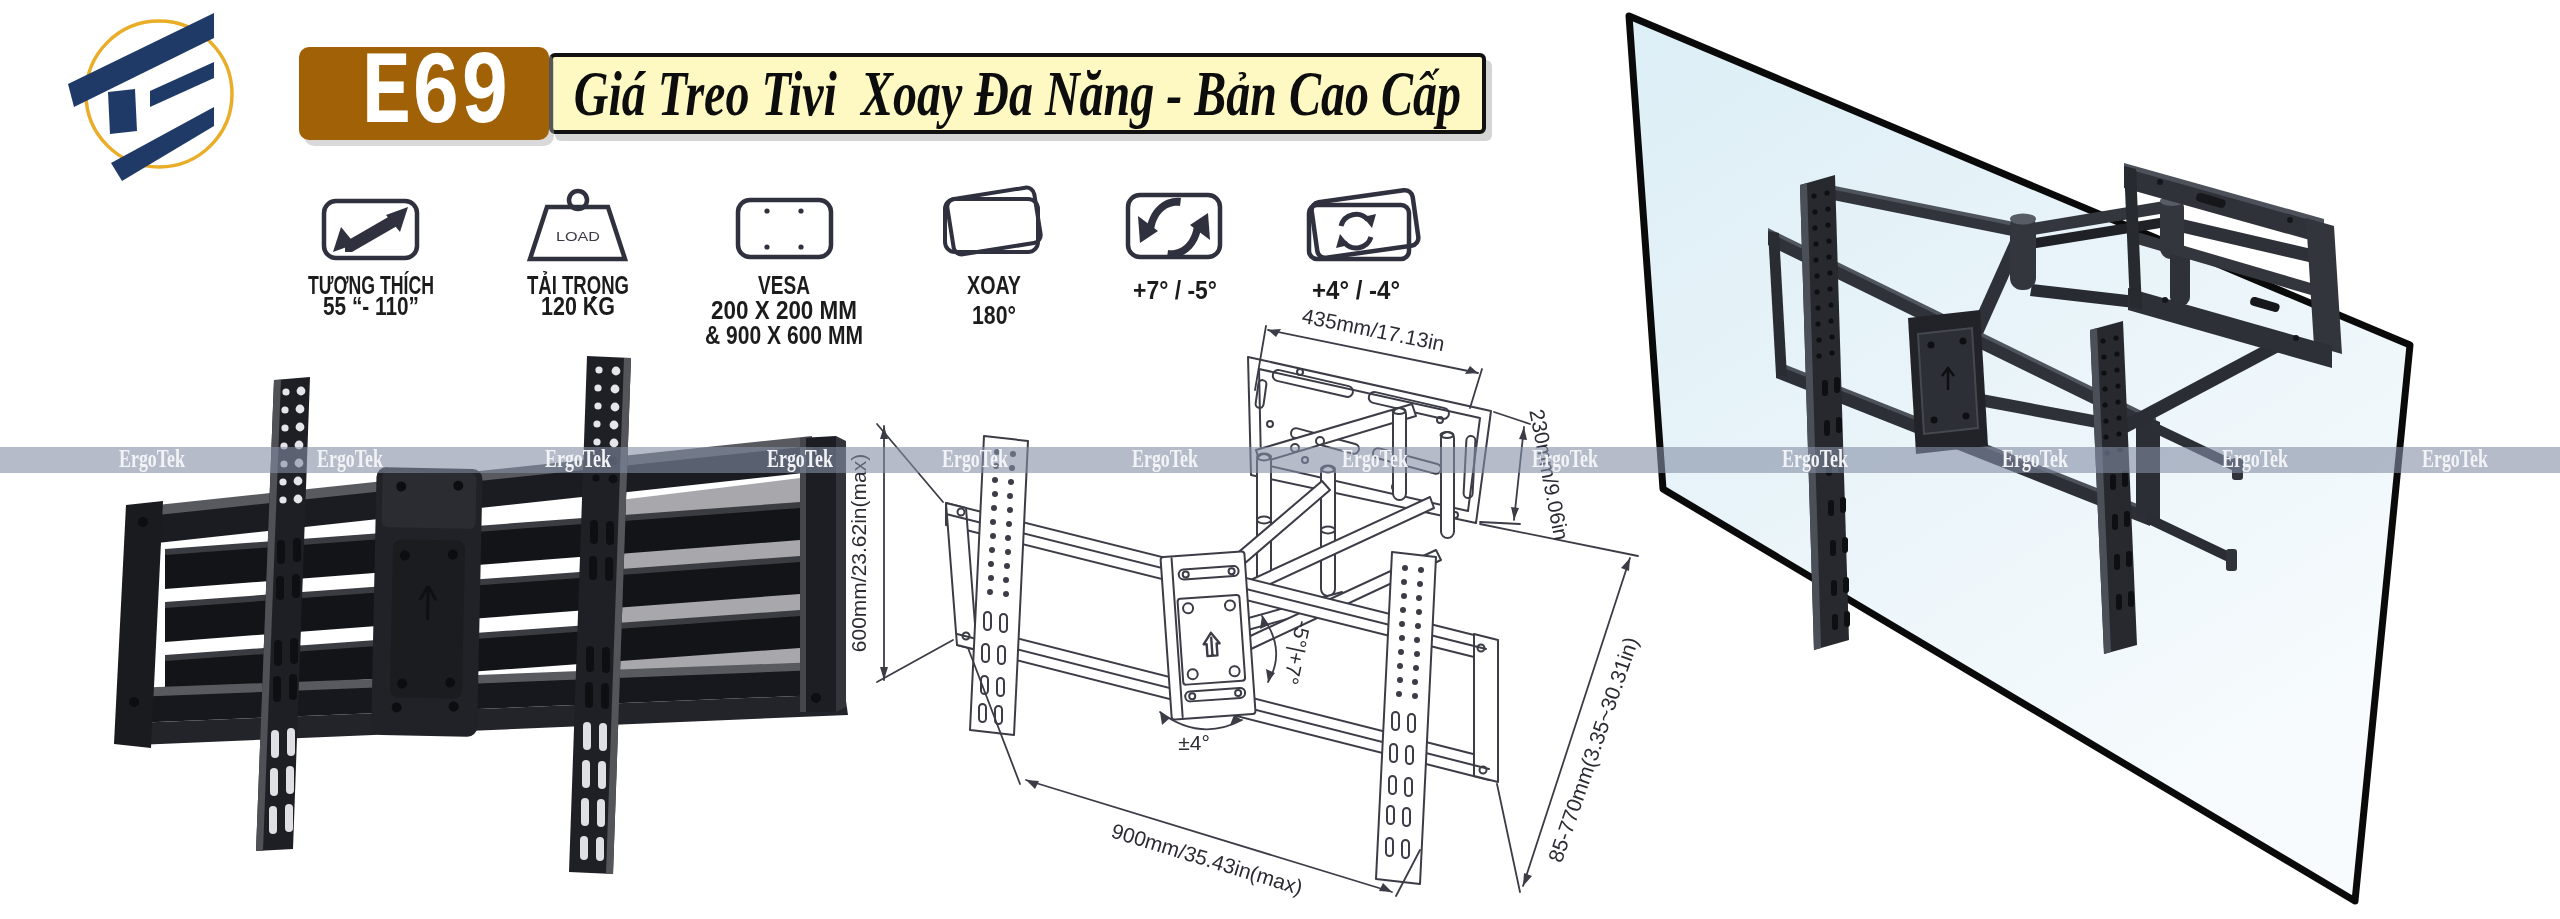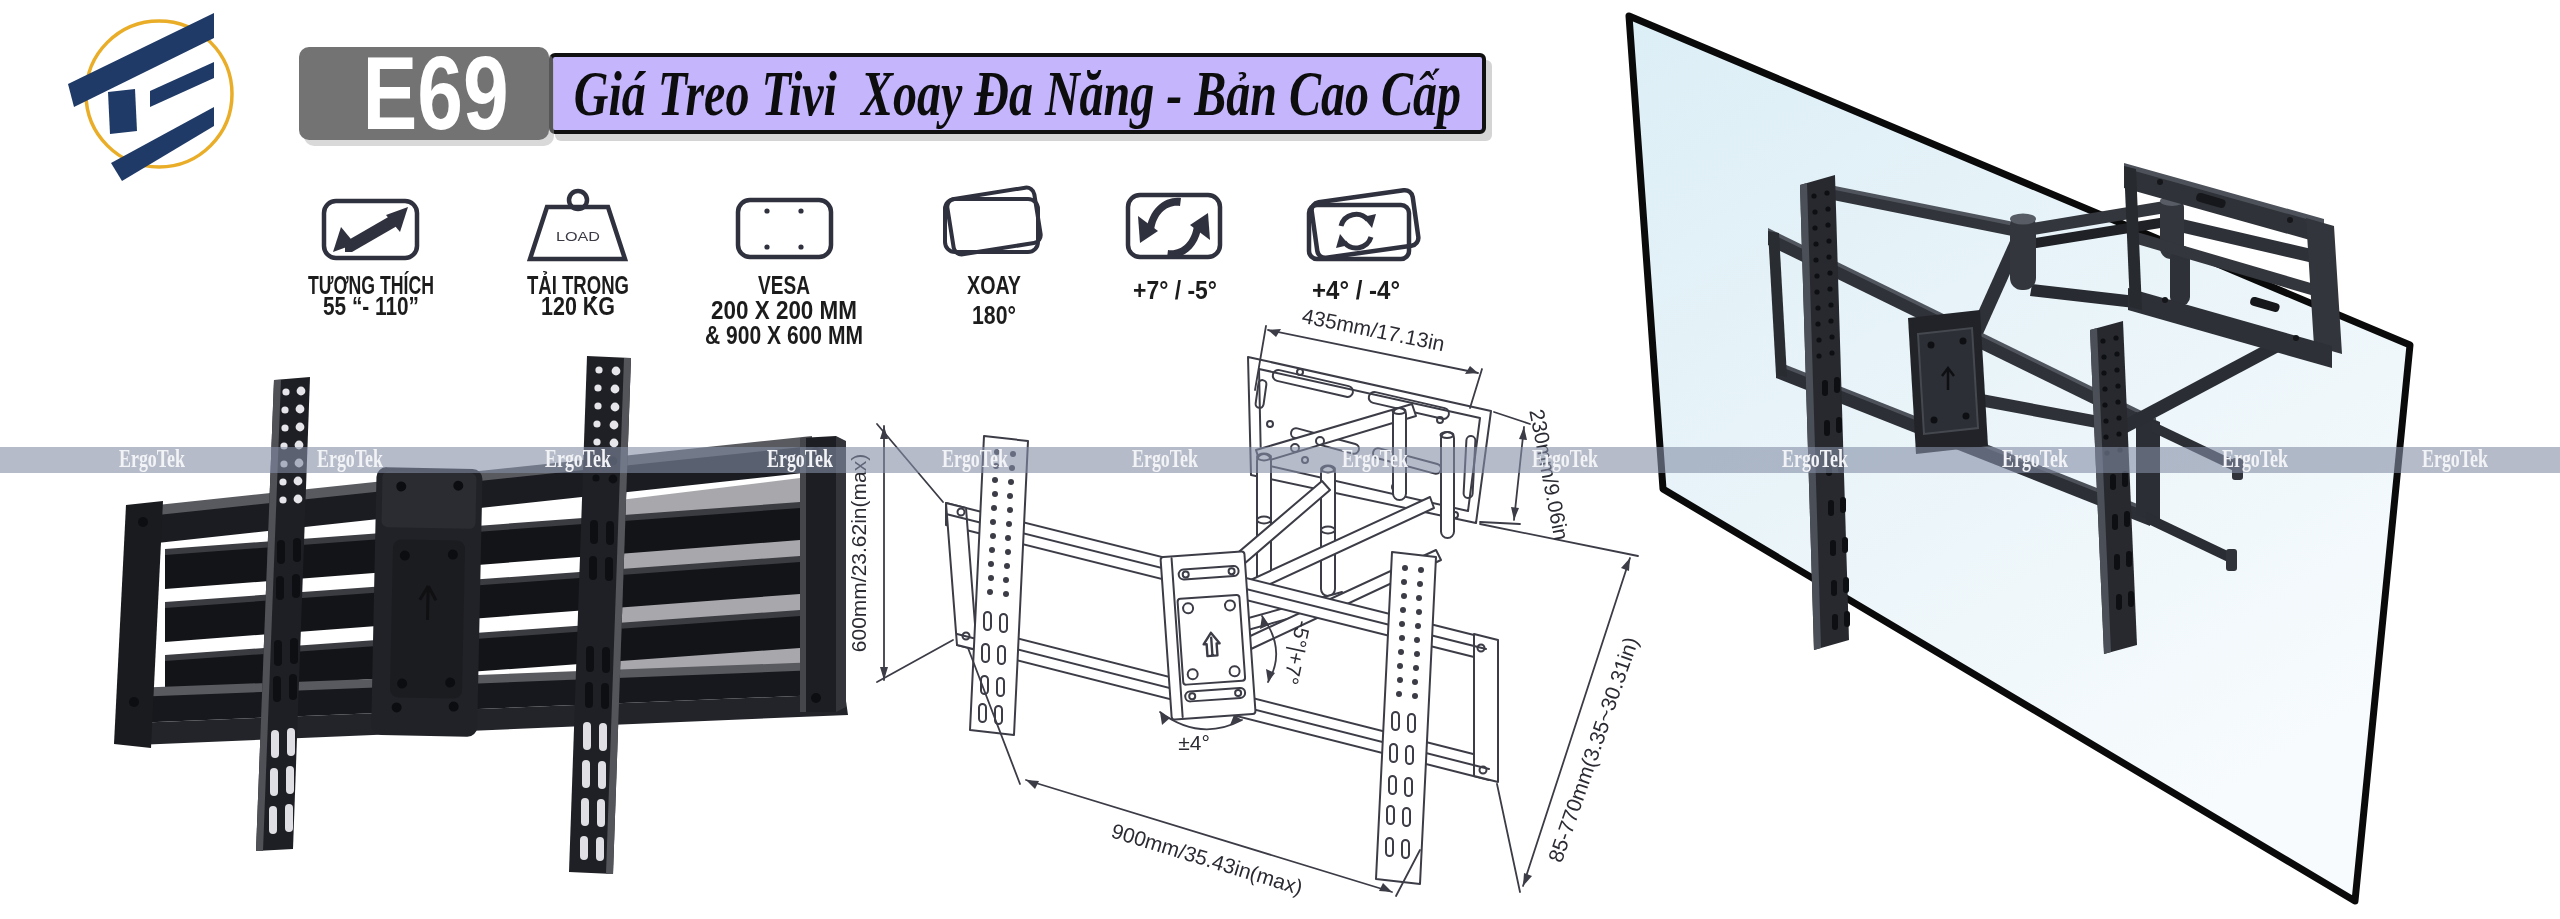--- a/index.html
+++ b/index.html
@@ -1,19 +1,19 @@
 <!DOCTYPE html>
 <html><head>
 <meta charset="utf-8">
 <style>
 html,body{margin:0;padding:0;background:#fff;}
 #page{position:relative;width:2560px;height:919px;overflow:hidden;background:#fff;font-family:"Liberation Sans",sans-serif;}
-#titlebox{position:absolute;left:549px;top:53px;width:937px;height:81px;background:#c4b5fd;border:4px solid #111;border-radius:6px;box-sizing:border-box;box-shadow:6px 7px 0 rgba(160,160,160,0.45);display:flex;align-items:center;justify-content:center;}
+#titlebox{position:absolute;left:549px;top:53px;width:937px;height:81px;background:#fef9c3;border:4px solid #111;border-radius:6px;box-sizing:border-box;box-shadow:6px 7px 0 rgba(160,160,160,0.45);display:flex;align-items:center;justify-content:center;}
 #titlebox span{font-family:"Liberation Serif",serif;font-weight:bold;font-style:italic;font-size:64px;color:#0d0d0d;white-space:nowrap;display:inline-block;transform:scaleX(0.75);}
-#e69{position:absolute;left:299px;top:47px;width:250px;height:93px;background:#737373;border-radius:10px;box-shadow:5px 6px 0 rgba(170,170,170,0.45);display:flex;align-items:center;justify-content:center;}
+#e69{position:absolute;left:299px;top:47px;width:250px;height:93px;background:#a16207;border-radius:10px;box-shadow:5px 6px 0 rgba(170,170,170,0.45);display:flex;align-items:center;justify-content:center;font-family:Liberation Mono, monospace;}
 #e69 span{color:#fff;font-weight:bold;font-size:104px;display:inline-block;transform:translateX(12px) scaleX(0.79);}
 </style>
 </head>
 <body>
 <div id="page">
 <div id="titlebox">
       <span>Giá Treo Tivi&nbsp; Xoay Đa Năng - Bản Cao Cấp</span>
     </div>
 <div id="e69">
       <span>E69</span>

